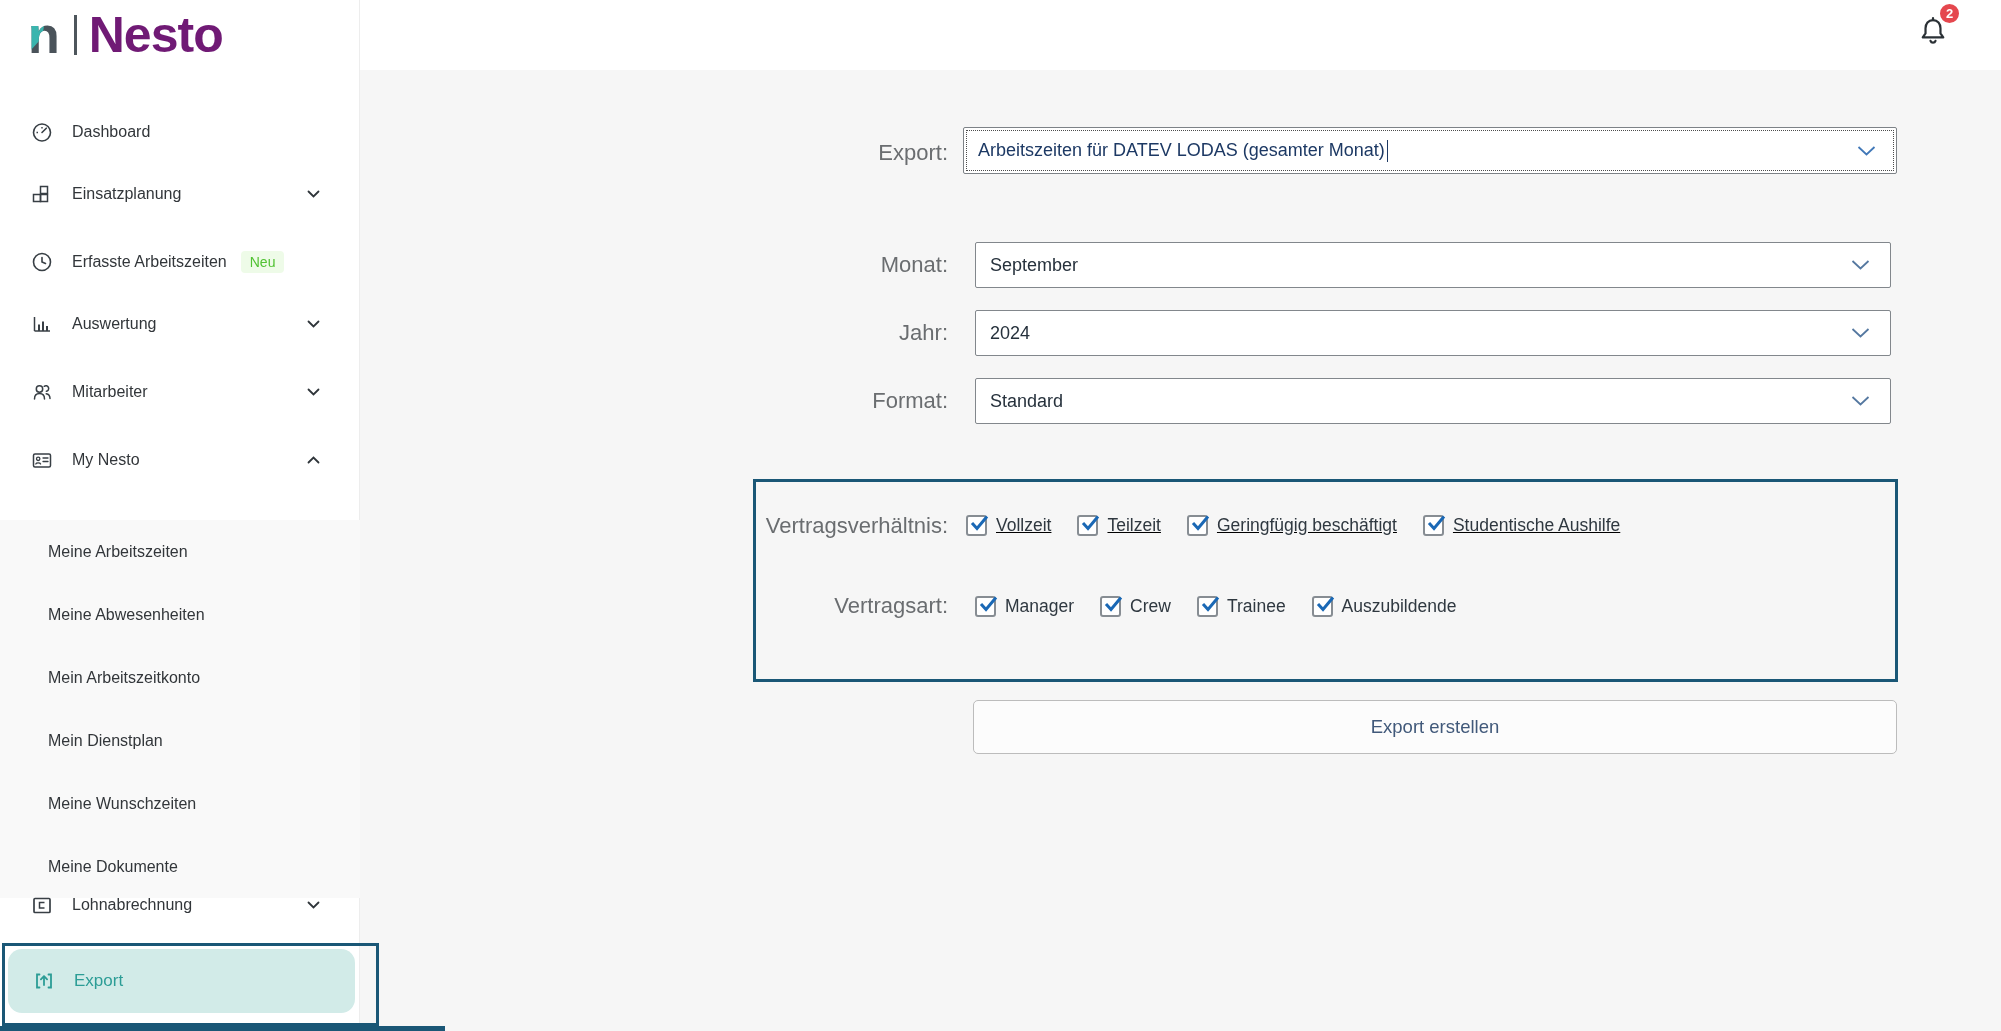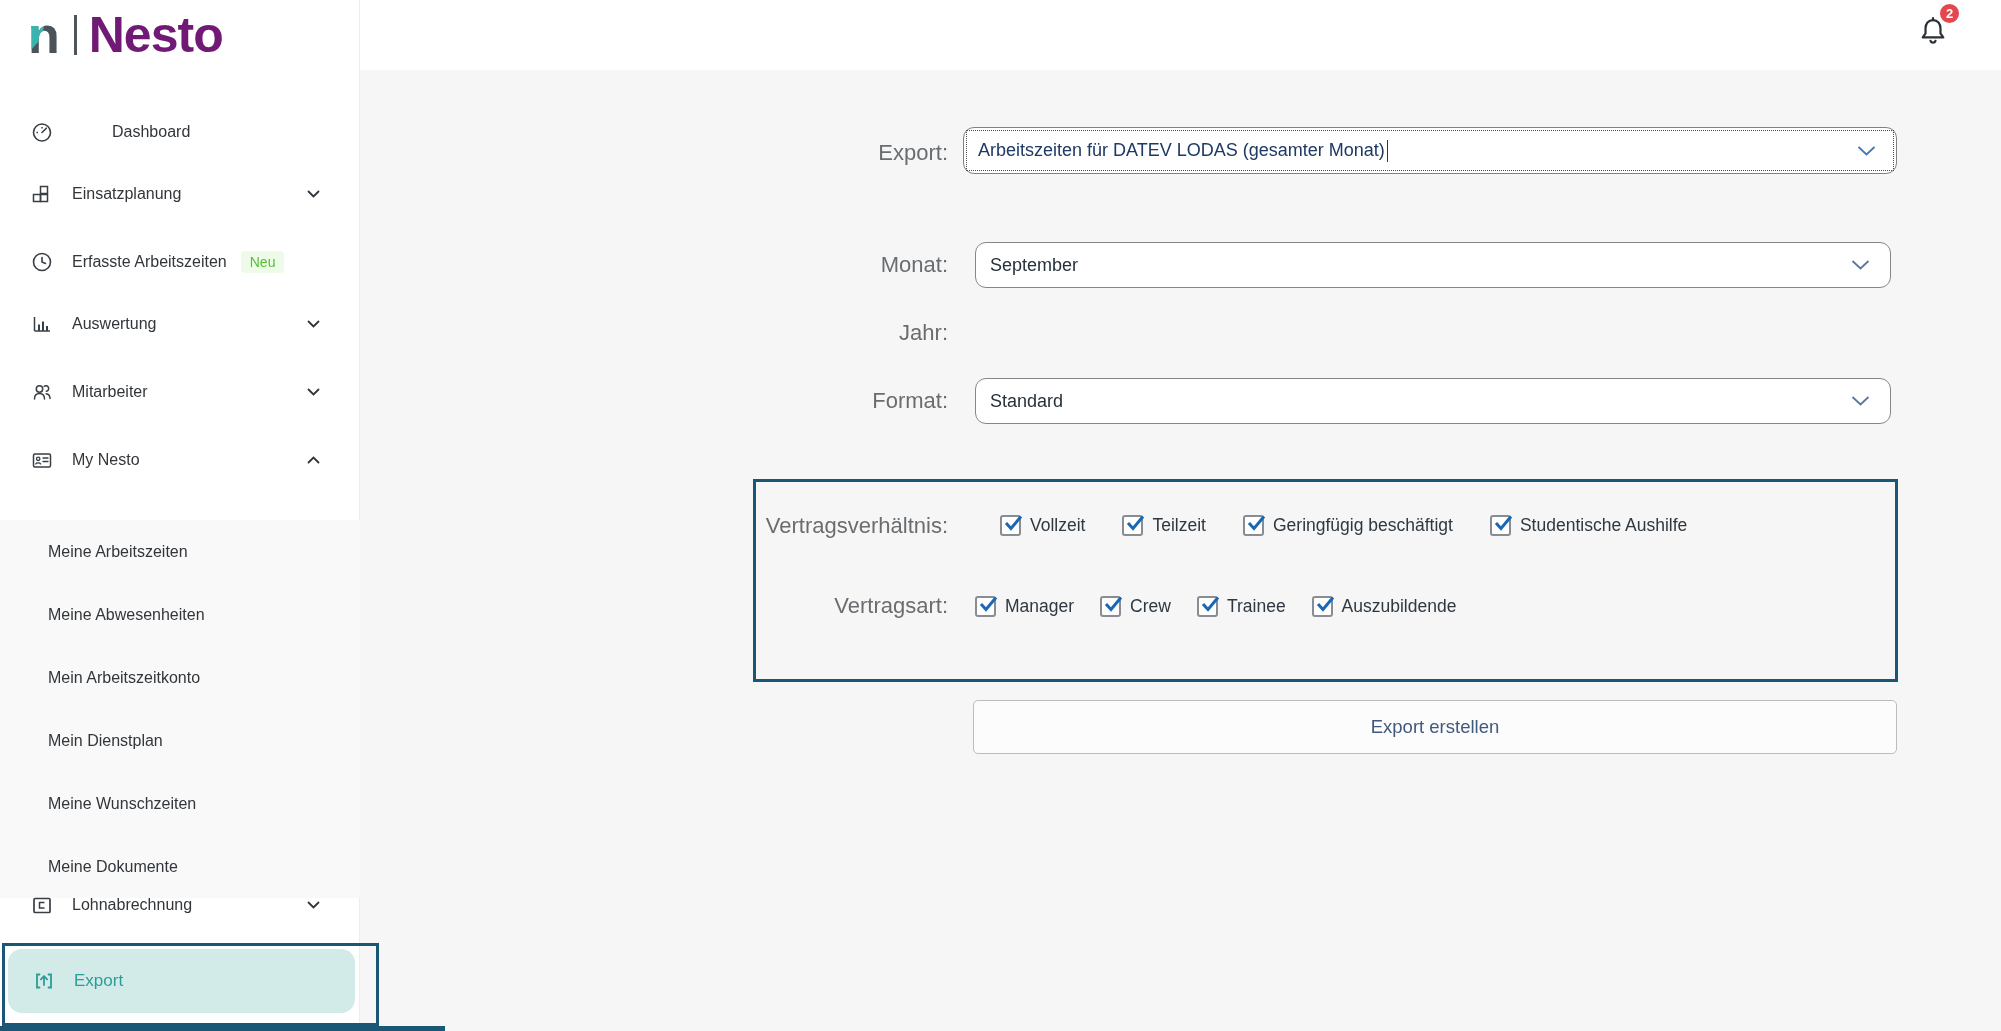--- a/index.html
+++ b/index.html
@@ -42,21 +42,21 @@
   .export-pill .nico { width:24px; height:24px; margin-right:18px; }
   .export-pill .lbl { color:#2c9d96; font-size:17px; }
 
   
   .anno { position:absolute; border:3px solid #1a5776; z-index:9; pointer-events:none; }
   .anno-line { position:absolute; background:#1a5776; z-index:9; pointer-events:none; }
 
   
   .flabel { position:absolute; width:250px; text-align:right; color:#6a6d70; font-size:22px;
             line-height:22px; }
-  .field { position:absolute; background:#fff; border:1px solid #82878c; border-radius:11px;
+  .field { position:absolute; background:#fff; border:1px solid #82878c; border-radius:2px;
            display:flex; align-items:center; cursor:pointer; }
   .field .val { padding-left:14px; font-size:18px; color:#26313c; white-space:nowrap; }
   .field .chevd { position:absolute; right:20px; top:50%; transform:translateY(-50%); }
   .field.focused { border-color:#7d8287; }
   .field.focused::after { content:""; position:absolute; inset:2px; border:1px dotted #4c4c4c;
                           pointer-events:none; }
   .field.focused .val { color:#1d3964; }
   .cursor { width:1.5px; height:22px; background:#1d3964; margin-left:2px; }
 
   .cbrow { position:absolute; display:flex; align-items:center; height:26px; }
@@ -101,30 +101,36 @@
       <polyline points="1.5,1.5 9.5,9 17.5,1.5" fill="none" stroke="#4178b8" stroke-width="1.8"></polyline>
     </svg>
   </div>
 
   <div class="field" style="left:975px; top:242px; width:916px; height:46px;">
     <span class="val">September</span>
     <svg class="chevd" width="19" height="11" viewBox="0 0 19 11">
       <polyline points="1.5,1.5 9.5,9 17.5,1.5" fill="none" stroke="#5578a0" stroke-width="1.8"></polyline>
     </svg>
   </div>
+  <div class="field" style="left:975px; top:310px; width:916px; height:46px;">
+    <span class="val">2024</span>
+    <svg class="chevd" width="19" height="11" viewBox="0 0 19 11">
+      <polyline points="1.5,1.5 9.5,9 17.5,1.5" fill="none" stroke="#5578a0" stroke-width="1.8"></polyline>
+    </svg>
+  </div>
   <div class="field" style="left:975px; top:378px; width:916px; height:46px;">
     <span class="val">Standard</span>
     <svg class="chevd" width="19" height="11" viewBox="0 0 19 11">
       <polyline points="1.5,1.5 9.5,9 17.5,1.5" fill="none" stroke="#5578a0" stroke-width="1.8"></polyline>
     </svg>
   </div>
 
   <div class="anno" style="left:753px; top:479px; width:1145px; height:203px;"></div>
 
-  <div class="cbrow" style="left:1000px; top:512px; gap:37px;">
+  <div class="cbrow" style="left:966px; top:512px; gap:26px;text-decoration:underline;">
     <div class="cbopt">
       <span class="cb">
           <svg width="21" height="19" viewBox="0 0 21 19">
             <polyline points="3,9 8,14.5 18,2.5" fill="none" stroke="#1a68b5" stroke-width="3"></polyline>
           </svg>
         </span>
       <span class="olbl">Vollzeit</span>
     </div>
     <div class="cbopt">
       <span class="cb">
@@ -192,21 +198,21 @@
   <aside class="sidebar">
     <div class="logo">
       <span class="logo-n">
         <span>n</span>
         <span class="teal">n</span>
       </span>
       <span class="logo-bar"></span>
       <span class="logo-name">Nesto</span>
     </div>
 
-    <div class="nav-item" style="top:112px;gap:40px;">
+    <div class="nav-item" style="top:112px;">
       <svg class="nico" viewBox="0 0 24 24">
         <circle cx="12" cy="12.5" r="8.5" fill="none" stroke="#383f45" stroke-width="1.6"></circle>
         <line x1="12" y1="12.5" x2="16.3" y2="8.2" stroke="#383f45" stroke-width="1.6" stroke-linecap="round"></line>
         <line x1="6.5" y1="12.5" x2="8" y2="12.5" stroke="#383f45" stroke-width="1.4"></line>
         <line x1="12" y1="7" x2="12" y2="8.5" stroke="#383f45" stroke-width="1.4"></line>
       </svg>
       <span>Dashboard</span>
     </div>
 
     <div class="nav-item" style="top:174px;">

